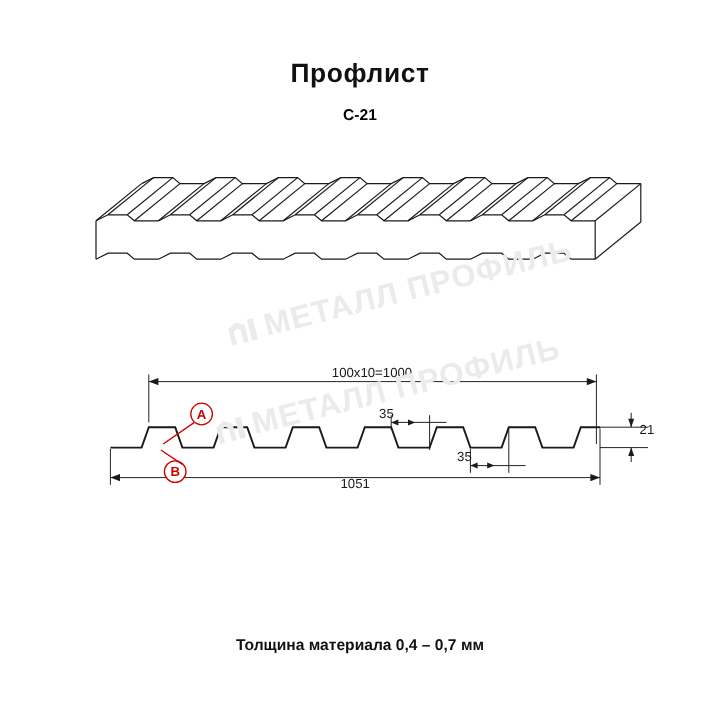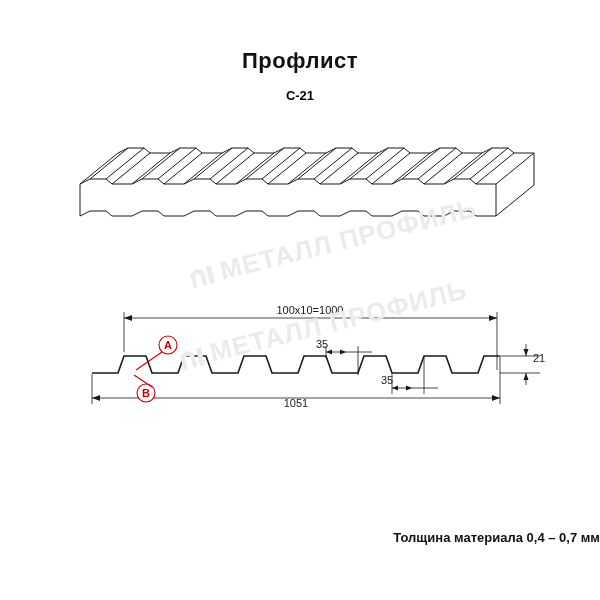--- a/index.html
+++ b/index.html
@@ -39,21 +39,21 @@
     text-align: center;
     font-size: 13px;
     font-weight: bold;
     color: #000000;
   }
   .footer {
     position: absolute;
     top: 530px;
     left: 0;
     width: 600px;
-    text-align: right;
+    text-align: center;
     font-size: 13px;
     font-weight: bold;
     color: #111111;
   }
   .drawing {
     position: absolute;
     top: 0;
     left: 0;
   }
   .wm {

